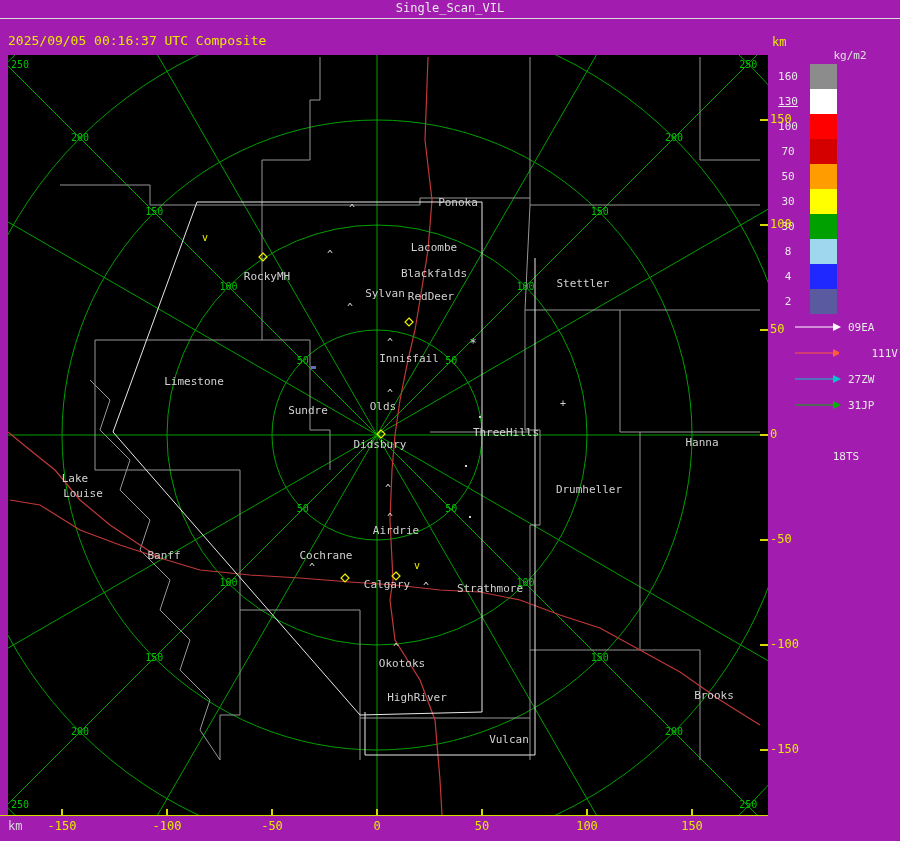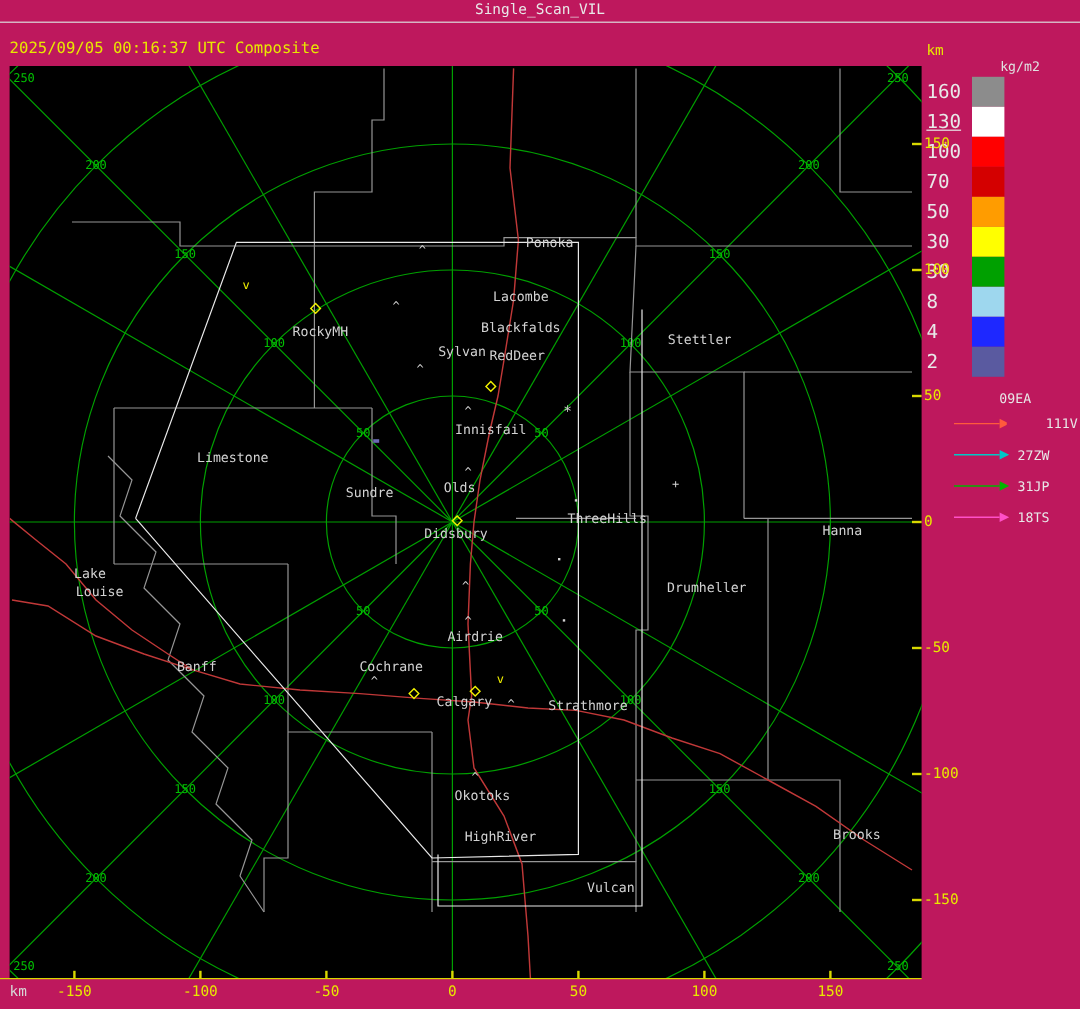--- a/index.html
+++ b/index.html
@@ -1,29 +1,29 @@
 <!DOCTYPE html>
 <html><head>
 <meta charset="utf-8">
 <style>
   html,body{margin:0;padding:0;background:#000;}
-  #app{position:relative;width:900px;height:841px;background:#be185d;overflow:hidden;
+  #app{position:relative;width:900px;height:841px;background:#a21caf;overflow:hidden;
        font-family:"DejaVu Sans Mono","Liberation Mono",monospace;}
   .titlebar{position:absolute;left:0;top:0;width:900px;height:18px;
             border-bottom:1px solid #dcdcdc;color:#e8e8e8;font-size:12px;
             text-align:center;line-height:17px;}
   .timestamp{position:absolute;left:8px;top:33px;color:#e8e800;font-size:13px;}
   .km-top{position:absolute;left:772px;top:35px;color:#e8e800;font-size:12px;}
   .km-bottom{position:absolute;left:8px;top:819px;color:#d8d8d8;font-size:12px;}
   #map{position:absolute;left:8px;top:55px;background:#000;}
   #bottom-line{position:absolute;left:0;top:815px;width:768px;height:1px;background:#d8d800;}
   .legend-unit{position:absolute;left:815px;top:49px;width:70px;color:#e0e0e0;
                font-size:11px;text-align:center;}
-  .scale-label{position:absolute;left:772px;width:32px;text-align:left;color:#e8e8e8;
-               font-size:16px;line-height:25px;}
+  .scale-label{position:absolute;left:772px;width:32px;text-align:center;color:#e8e8e8;
+               font-size:11px;line-height:25px;}
   .scale-swatch{position:absolute;left:810px;width:27px;height:25px;}
   .track-row{position:absolute;left:794px;width:104px;height:14px;display:flex;
              align-items:center;gap:6px;}
   .track-label{color:#e8e8e8;font-size:11px;}
   .axis-label{position:absolute;color:#e8e800;font-size:12px;}
   .axis-label.center{text-align:center;}
   .tick{position:absolute;background:#d8d800;}
 </style>
 </head>
 <body>
@@ -174,21 +174,21 @@
     <div class="scale-label" style="top: 189px;">30</div>
     <div class="scale-swatch" style="top: 189px; background: rgb(255, 255, 0);"></div>
     <div class="scale-label" style="top: 214px;">30</div>
     <div class="scale-swatch" style="top: 214px; background: rgb(0, 160, 0);"></div>
     <div class="scale-label" style="top: 239px;">8</div>
     <div class="scale-swatch" style="top: 239px; background: rgb(158, 215, 238);"></div>
     <div class="scale-label" style="top: 264px;">4</div>
     <div class="scale-swatch" style="top: 264px; background: rgb(30, 40, 255);"></div>
     <div class="scale-label" style="top: 289px;">2</div>
     <div class="scale-swatch" style="top: 289px; background: rgb(90, 90, 160);"></div>
-    <div class="track-row" style="top: 320px; flex-direction: column;">
+    <div class="track-row" style="top: 320px;">
       <svg width="48" height="12">
         <line x1="1" y1="6" x2="39" y2="6" stroke="#ffffff" stroke-width="1.2"></line>
         <polygon points="39,2 47,6 39,10" fill="#ffffff"></polygon>
       </svg>
       <span class="track-label">09EA</span>
     </div>
     <div class="track-row" style="top: 346px; gap: 33px;">
       <svg width="48" height="12">
         <line x1="1" y1="6" x2="39" y2="6" stroke="#ff5a3c" stroke-width="1.2"></line>
         <polygon points="39,2 47,6 39,10" fill="#ff5a3c"></polygon>
@@ -202,21 +202,21 @@
       </svg>
       <span class="track-label">27ZW</span>
     </div>
     <div class="track-row" style="top: 398px;">
       <svg width="48" height="12">
         <line x1="1" y1="6" x2="39" y2="6" stroke="#00b400" stroke-width="1.2"></line>
         <polygon points="39,2 47,6 39,10" fill="#00b400"></polygon>
       </svg>
       <span class="track-label">31JP</span>
     </div>
-    <div class="track-row" style="top: 424px;">
+    <div class="track-row" style="top: 444px; flex-direction: column;">
       <svg width="48" height="12">
         <line x1="1" y1="6" x2="39" y2="6" stroke="#ff50c8" stroke-width="1.2"></line>
         <polygon points="39,2 47,6 39,10" fill="#ff50c8"></polygon>
       </svg>
       <span class="track-label">18TS</span>
     </div>
     <div class="axis-label center" style="left: 37px; top: 819px; width: 50px;">-150</div>
     <div class="tick" style="left: 61px; top: 809px; width: 2px; height: 6px;"></div>
     <div class="axis-label center" style="left: 142px; top: 819px; width: 50px;">-100</div>
     <div class="tick" style="left: 166px; top: 809px; width: 2px; height: 6px;"></div>

